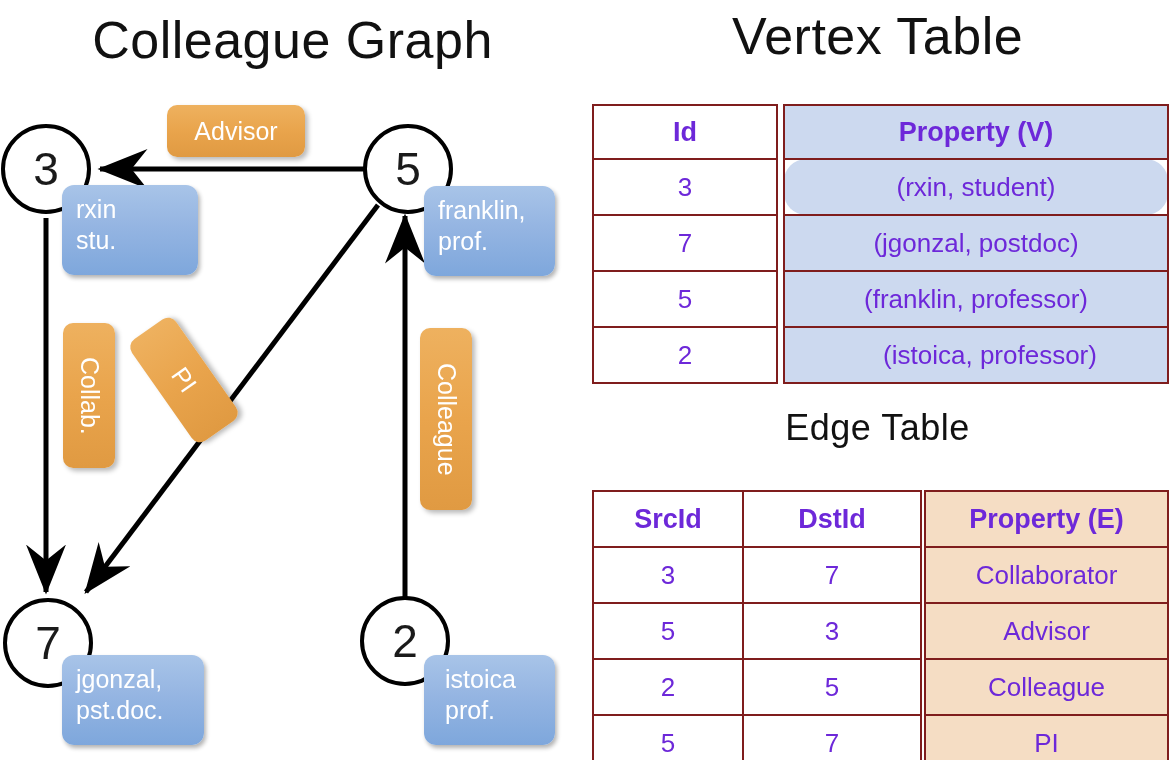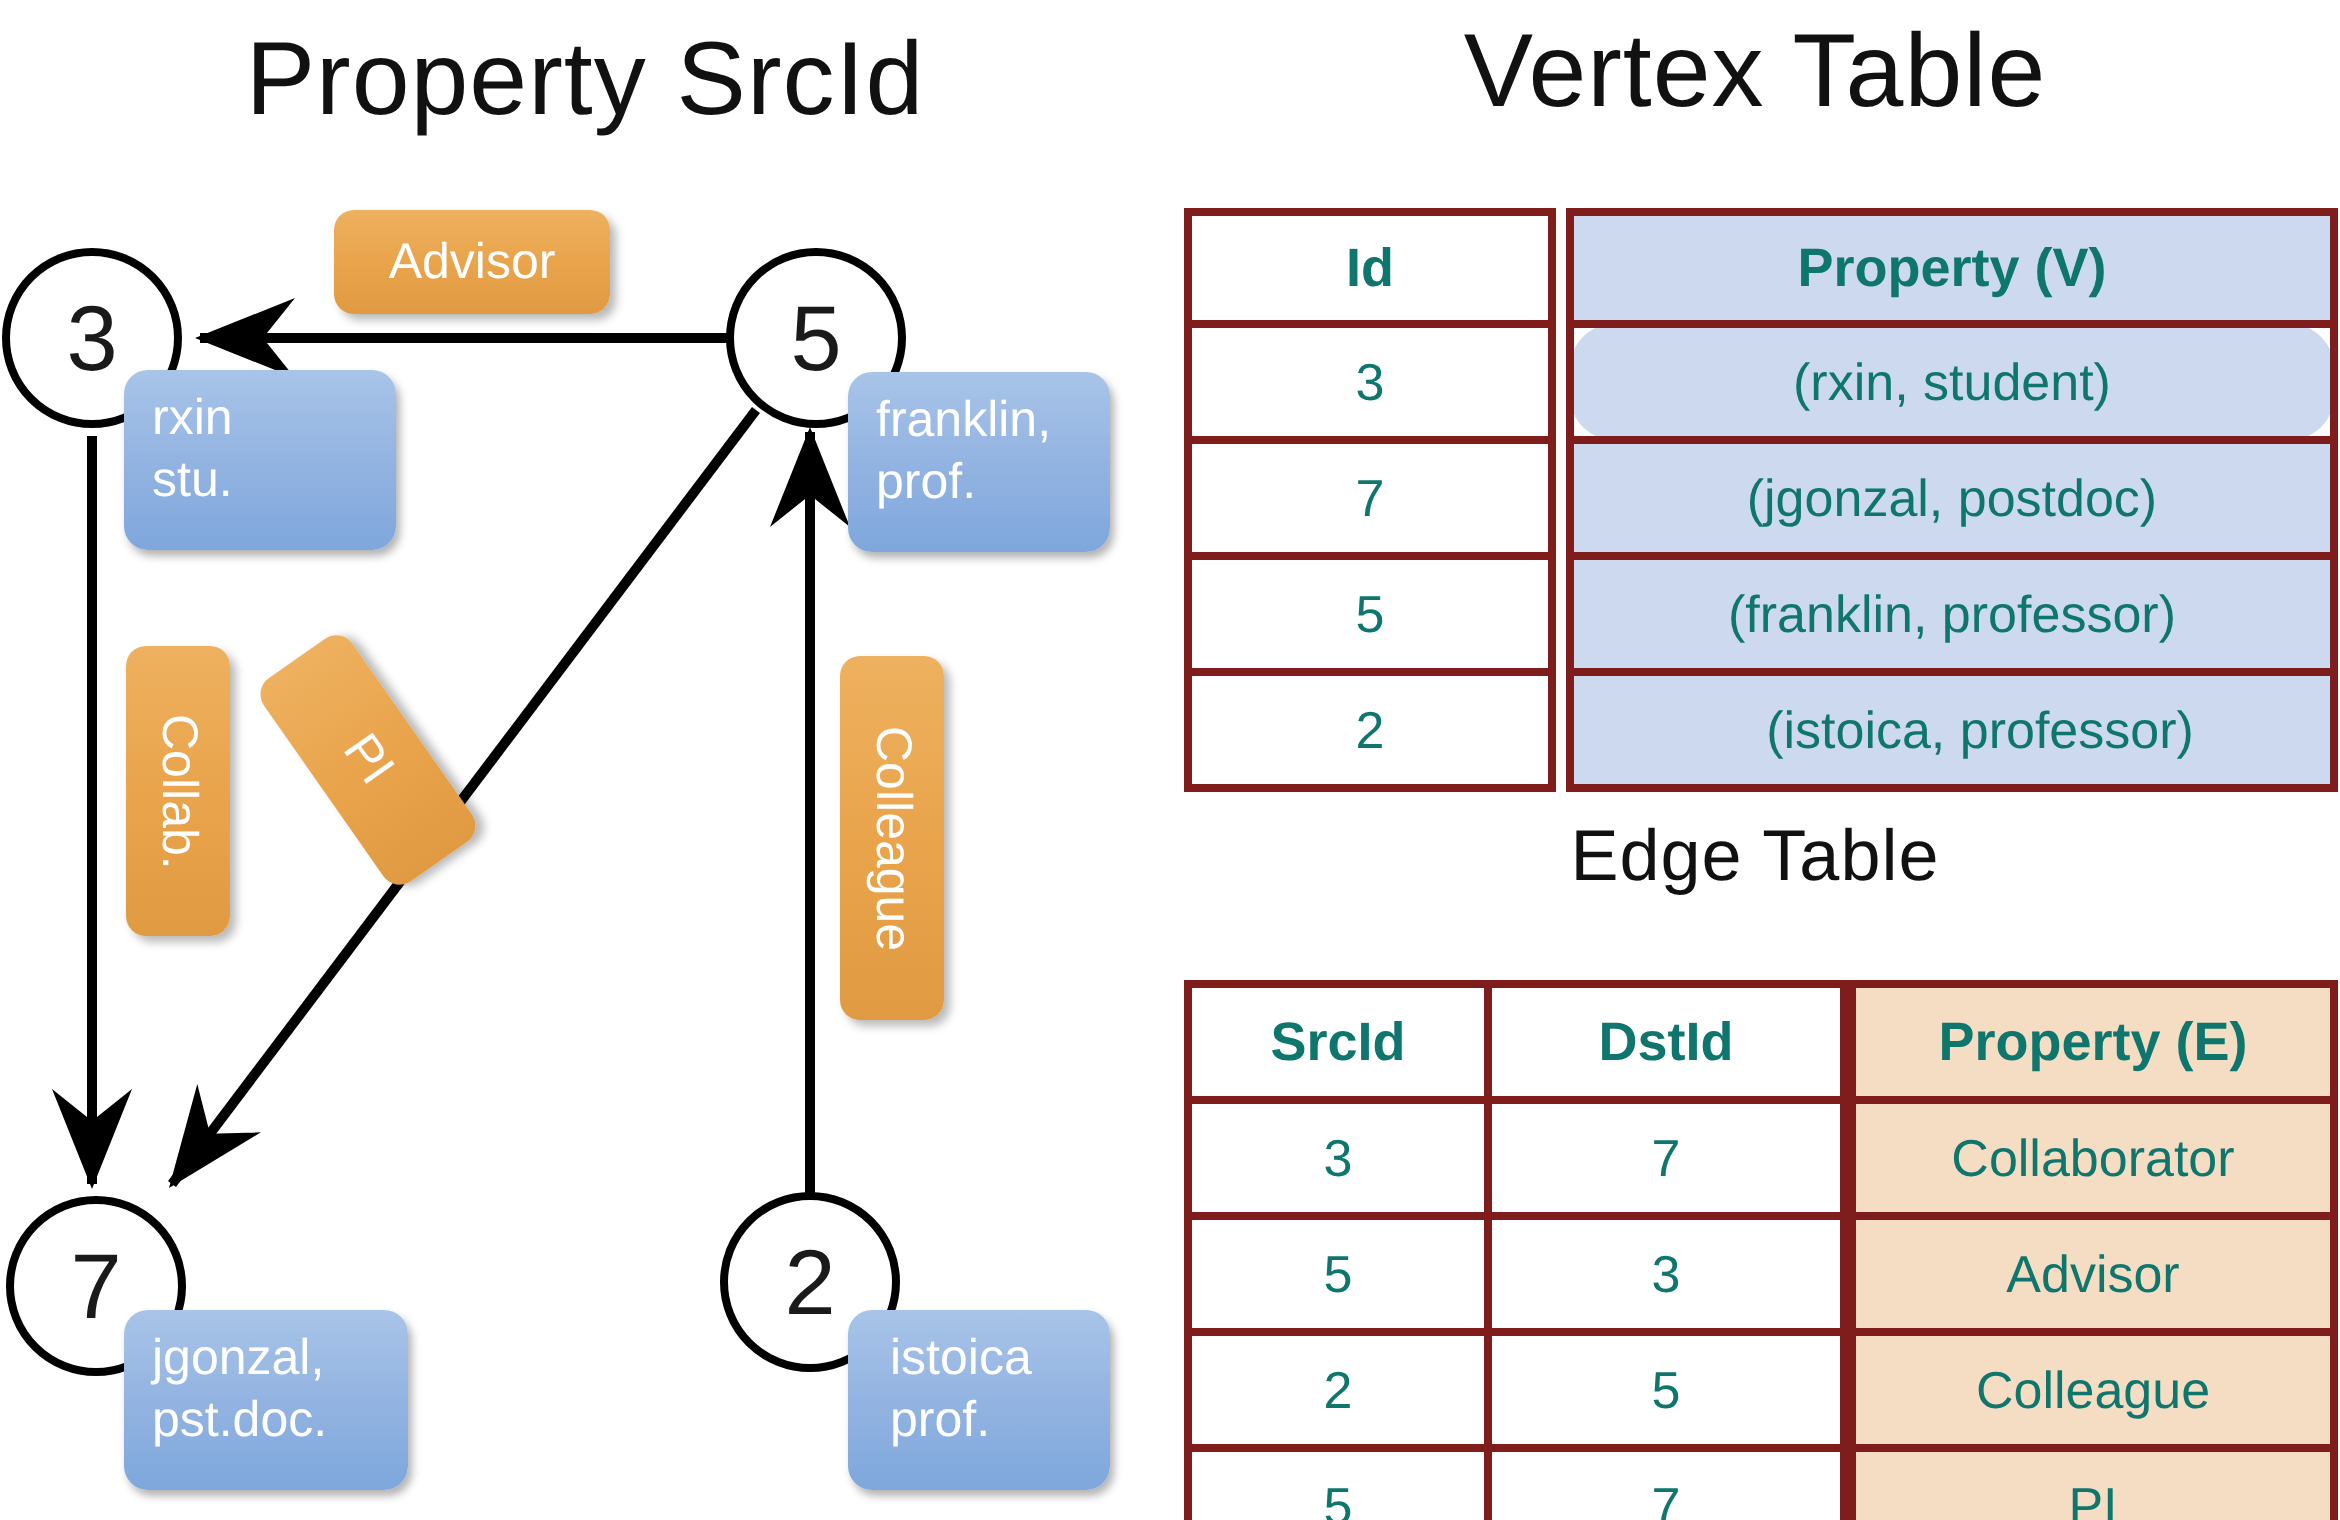--- a/index.html
+++ b/index.html
@@ -31,33 +31,33 @@
   .edge-label{position:absolute;border-radius:10px;z-index:5;
             background:linear-gradient(180deg,#eeb15f 0%,#e9a44c 50%,#e09a42 100%);
             box-shadow:3px 3px 5px rgba(0,0,0,.28);
             color:#ffffff;font-size:25px;font-weight:300;
             display:flex;align-items:center;justify-content:center;
             white-space:nowrap;}
   .vert-label{writing-mode:vertical-rl;text-orientation:mixed;}
 
   
   .tbl{position:absolute;border-collapse:collapse;table-layout:fixed;}
-  .tbl td,.tbl th{border:4px solid #7f1d1d;text-align:center;
-       font-weight:400;font-size:26px;color:#0f766e;padding:0;
+  .tbl td,.tbl th{border:2px solid #7f1d1d;text-align:center;
+       font-weight:400;font-size:26px;color:#6d28d9;padding:0;
        font-family:"Liberation Sans",sans-serif;}
   .tbl .hdr{font-weight:bold;font-size:27px;}
   .idcol{background:#ffffff;}
   .vpropcol{background:#ccd9ef;}
   .epropcol{background:#f5ddc4;}
   .thin{font-weight:300;}
 </style>
 </head>
 <body>
 
-<div class="title" id="title-property-graph">Property SrcId</div>
+<div class="title" id="title-property-graph">Colleague Graph</div>
 <div class="title" id="title-vertex-table">Vertex Table</div>
 <div class="title" id="title-edge-table">Edge Table</div>
 
 <div id="graph">
 
   <svg id="graph-edges" viewBox="0 0 585 760" xmlns="http://www.w3.org/2000/svg">
     <defs>
       <marker id="ah" markerWidth="12" markerHeight="12" refX="9.5" refY="4" orient="auto" markerUnits="strokeWidth">
         <path d="M0,0 L10,4 L0,8 L3.2,4 Z" fill="#000"></path>
       </marker>

